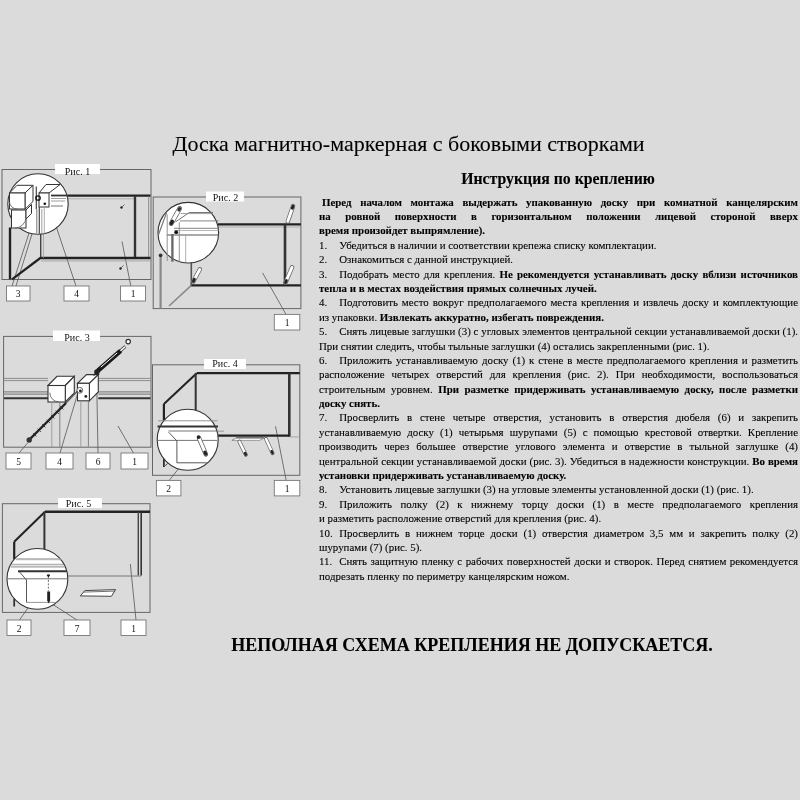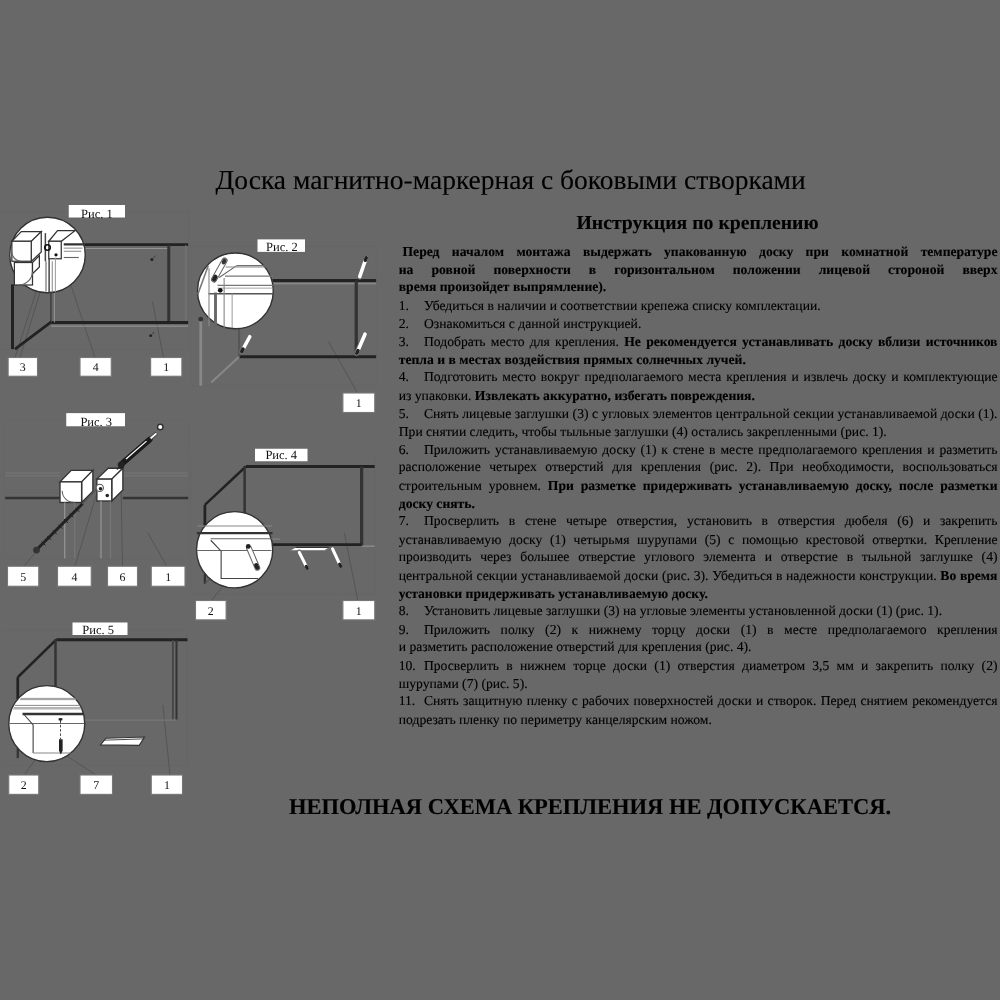--- a/index.html
+++ b/index.html
@@ -1,35 +1,35 @@
 <!DOCTYPE html>
 <html><head><meta charset="utf-8">
 <style>
 html,body{margin:0;padding:0;background:#fff;}
-#page{position:relative;width:800px;height:800px;background:#ef4444;overflow:hidden;filter:grayscale(1);
+#page{position:relative;width:800px;height:800px;background:#fde047;overflow:hidden;filter:grayscale(1);
   font-family:"Liberation Serif",serif;color:#000;-webkit-text-stroke:0.1px #000;}
 .abs{position:absolute;}
 #title{left:408.5px;top:131px;transform:translateX(-50%);font-size:22px;white-space:nowrap;}
 #head2{left:558px;top:170.1px;transform:translateX(-50%);font-size:15.8px;white-space:nowrap;font-weight:bold;}
 #col{left:319px;top:194.6px;width:479px;font-size:10.9px;line-height:14.4px;}
 .ln{text-align:justify;text-align-last:justify;height:14.4px;overflow:visible;white-space:nowrap;}
 .lnl{text-align-last:left;}
 .num{display:inline-block;width:20.2px;}
 b{font-weight:bold;}
 #big1{left:470px;top:607.2px;transform:translateX(-50%);font-size:20px;font-weight:bold;white-space:nowrap;}
 #big2{left:472px;top:635.3px;transform:translateX(-50%);font-size:18px;font-weight:bold;white-space:nowrap;}
 svg{position:absolute;overflow:visible;}
 svg text{font-family:"Liberation Serif",serif;fill:#111;}
 </style></head>
 <body>
 <div id="page">
 <div class="abs" id="title">Доска магнитно-маркерная с боковыми створками</div>
 <div class="abs" id="head2">Инструкция по креплению</div>
 <div class="abs" id="col">
-<div class="ln b" style="text-indent:3px"><b>Перед началом монтажа выдержать упакованную доску при комнатной температуре</b></div>
+<div class="ln b" style="text-indent:3px"><b>Перед началом монтажа выдержать упакованную доску при комнатной канцелярским</b></div>
 <div class="ln"><b>на ровной поверхности в горизонтальном положении лицевой стороной вверх</b></div>
 <div class="ln lnl"><b>время произойдет выпрямление).</b></div>
 <div class="ln lnl"><span class="num">1.</span>Убедиться в наличии и соответствии крепежа списку комплектации.</div>
 <div class="ln lnl"><span class="num">2.</span>Ознакомиться с данной инструкцией.</div>
 <div class="ln"><span class="num">3.</span>Подобрать место для крепления. <b>Не рекомендуется устанавливать доску вблизи источников</b></div>
 <div class="ln lnl"><b>тепла и в местах воздействия прямых солнечных лучей.</b></div>
 <div class="ln"><span class="num">4.</span>Подготовить место вокруг предполагаемого места крепления и извлечь доску и комплектующие</div>
 <div class="ln lnl">из упаковки. <b>Извлекать аккуратно, избегать повреждения.</b></div>
 <div class="ln"><span class="num">5.</span>Снять лицевые заглушки (3) с угловых элементов центральной секции устанавливаемой доски (1).</div>
 <div class="ln lnl">При снятии следить, чтобы тыльные заглушки (4) остались закрепленными (рис. 1).</div>

